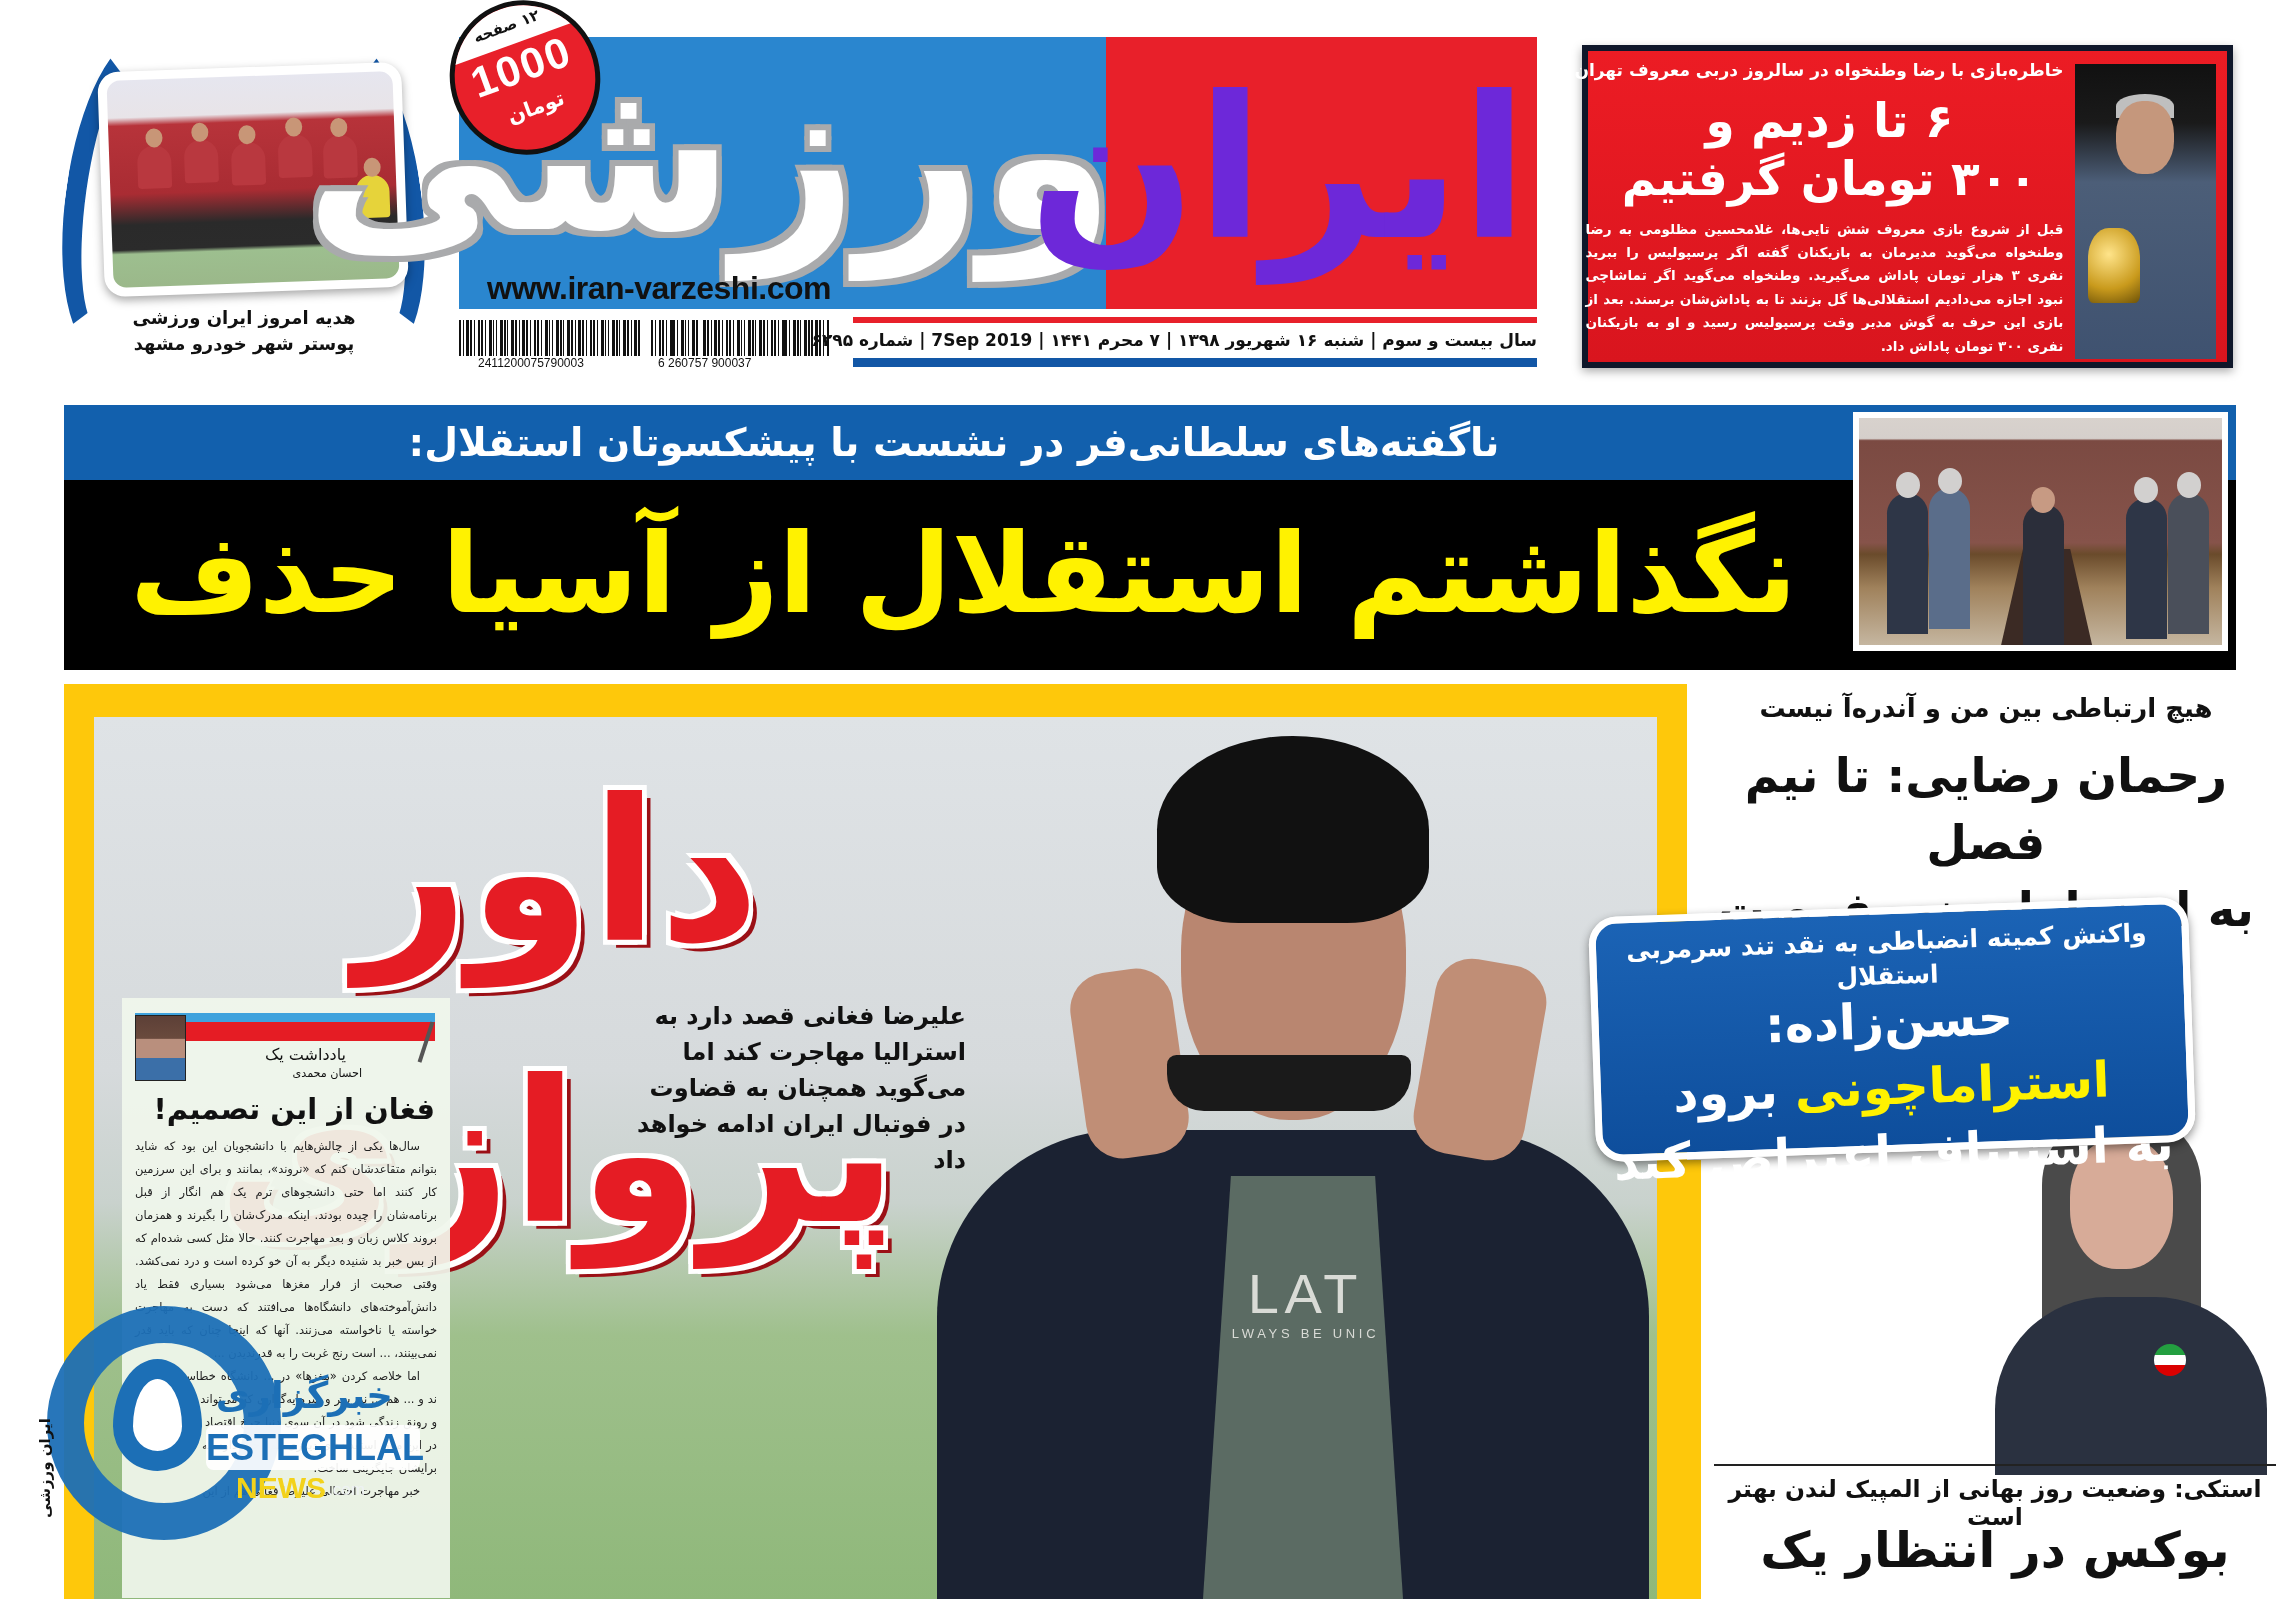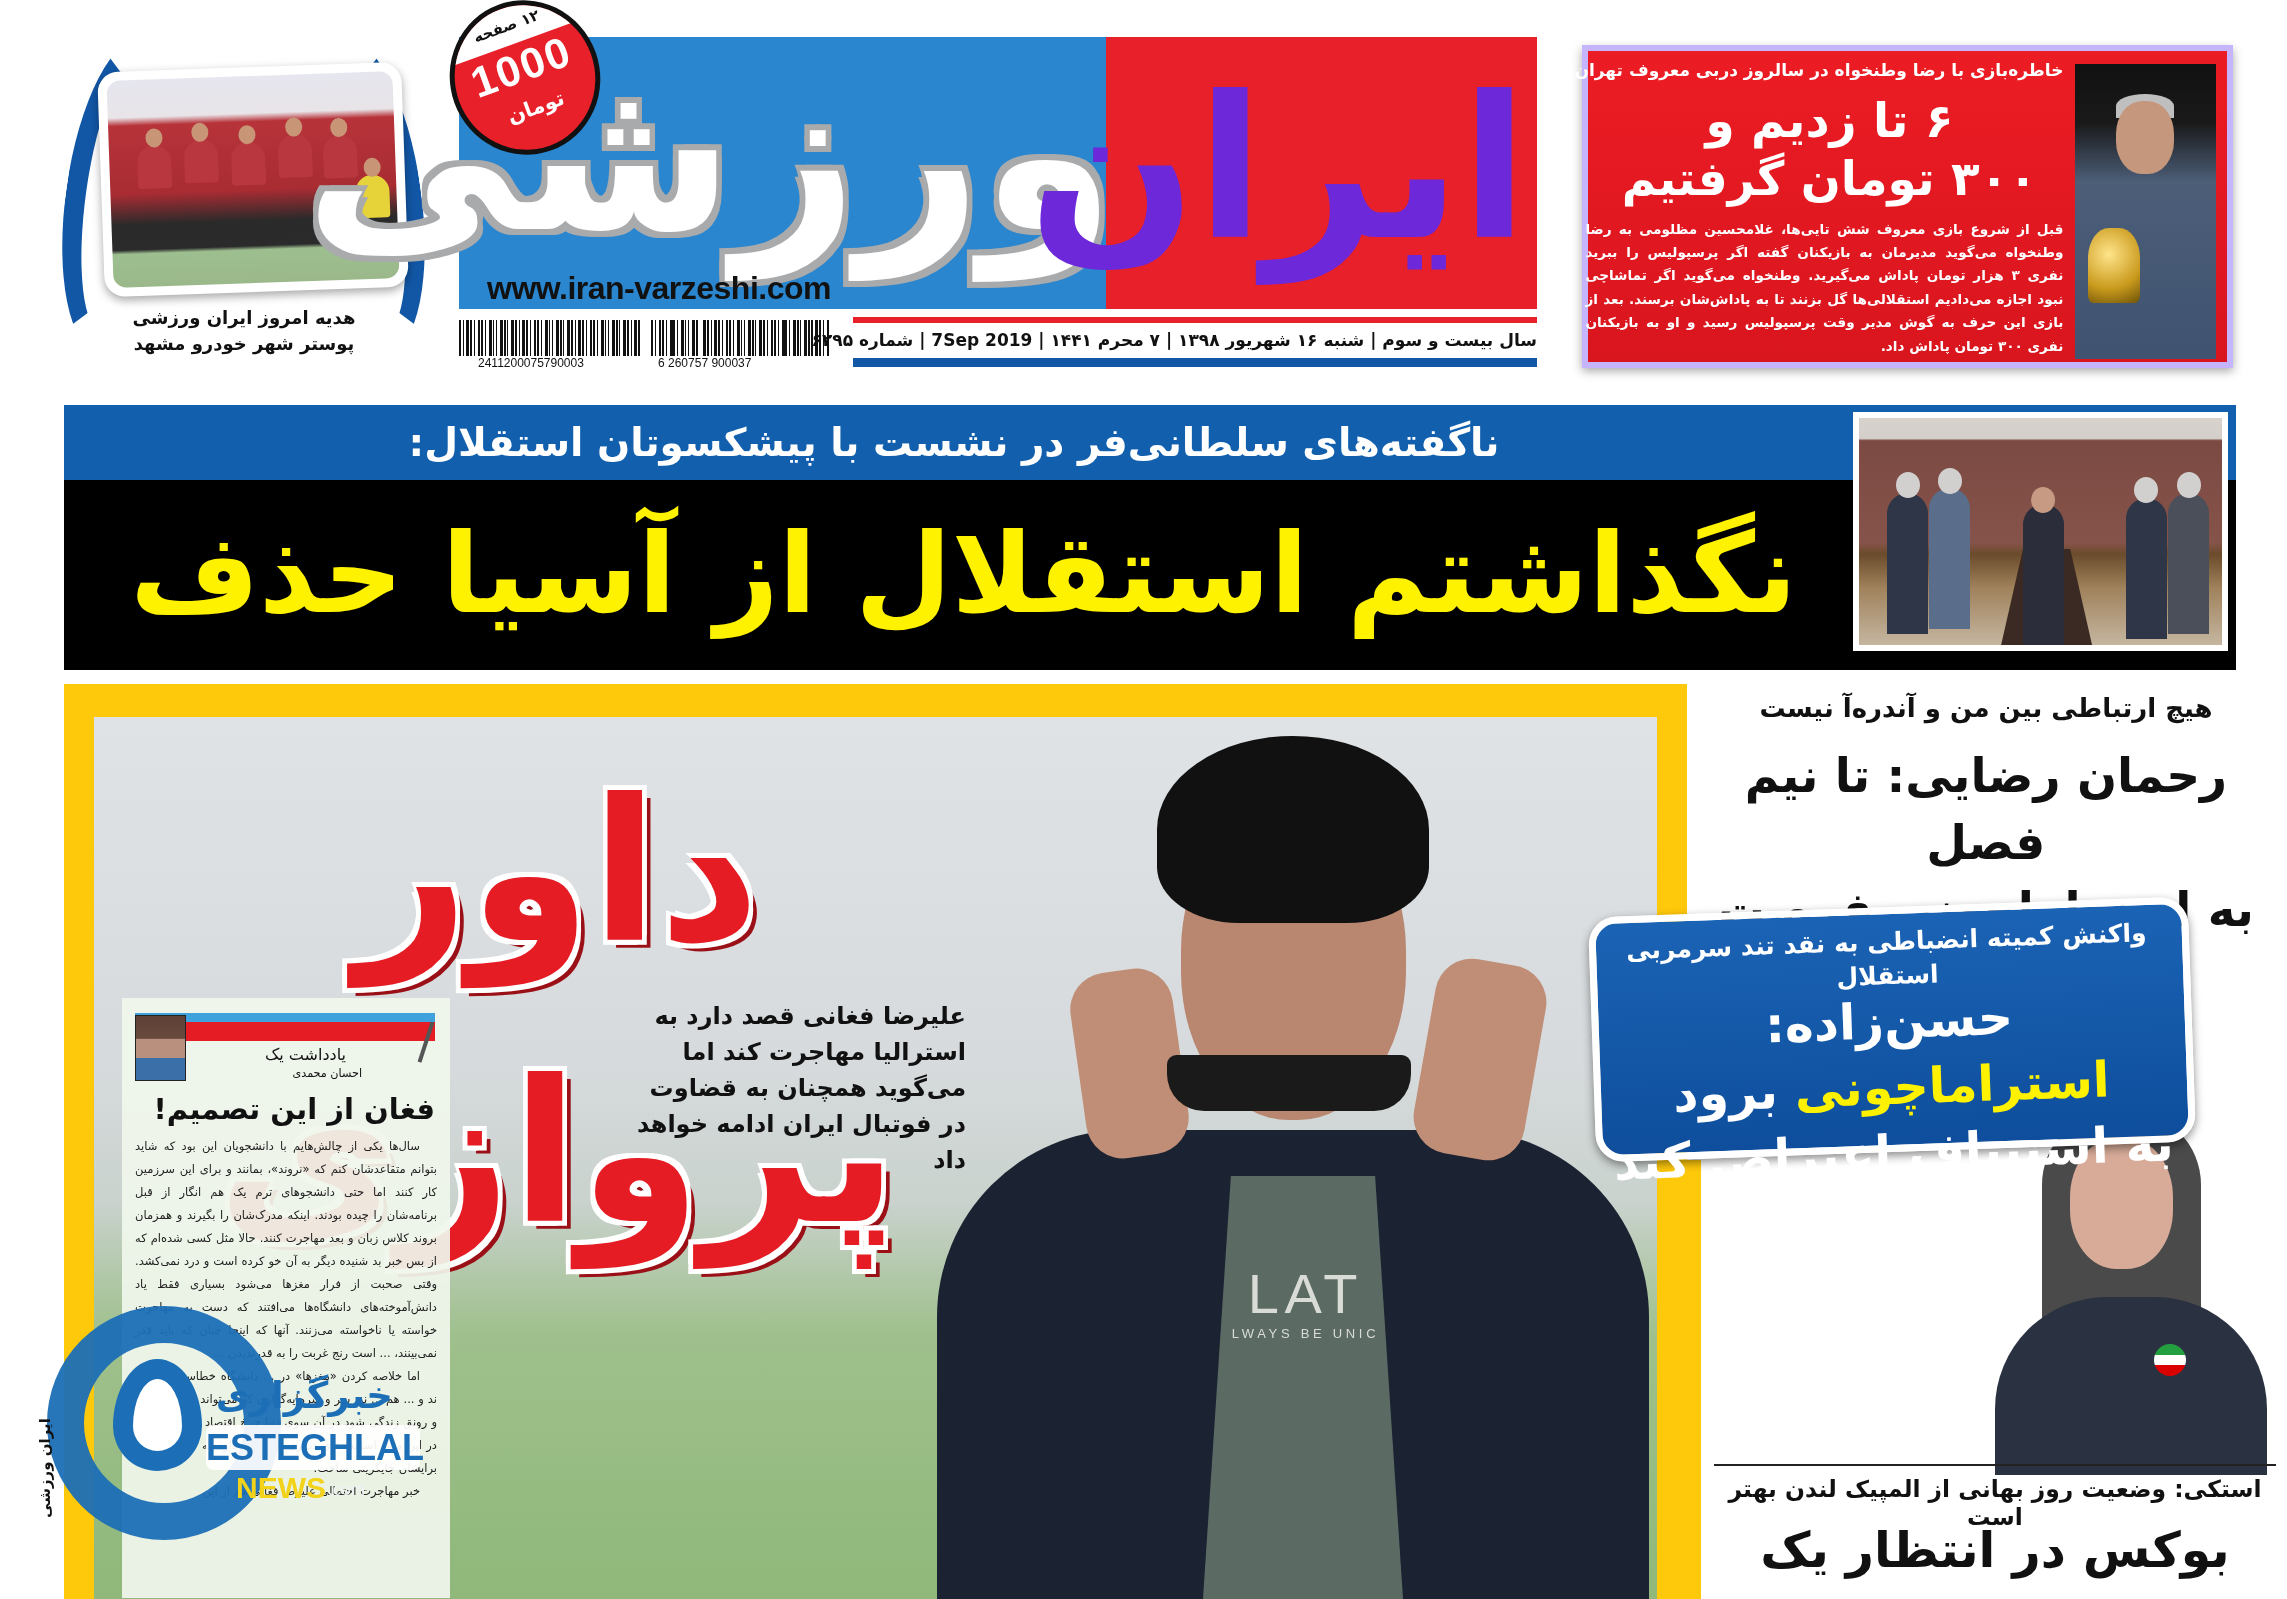--- a/index.html
+++ b/index.html
@@ -32,21 +32,21 @@
   .price-badge .pages { position: absolute; left: 0; top: 0; width: 100%; height: 37px; background: #ffffff; text-align: center; font-size: 15px; font-weight: bold; color: #111; line-height: 37px; }
   .price-badge .amount { position: absolute; left: 0; top: 37px; width: 100%; text-align: center; font-family: "Liberation Sans", sans-serif; font-size: 43px; font-weight: bold; color: #fff; letter-spacing: 1.9px; }
   .price-badge .unit { position: absolute; left: 0; top: 92px; width: 100%; text-align: center; font-size: 20.6px; font-weight: bold; color: #fff; }
   .barcode { position: absolute; top: 320px; height: 36px; background: repeating-linear-gradient(90deg, #111 0 1.9px, #fff 1.9px 3.7px, #111 3.7px 4.7px, #fff 4.7px 7.5px, #111 7.5px 10.3px, #fff 10.3px 11.2px); }
   .barcode-num { position: absolute; top: 356px; font-family: "Liberation Sans", sans-serif; font-size: 12px; color: #111; }
   .info-stripe-red { position: absolute; left: 403px; top: 317px; width: 684px; height: 5.6px; background: #e8202a; }
   .info-stripe-blue { position: absolute; left: 403px; top: 358px; width: 684px; height: 9.4px; background: #1257a6; }
   .info-line { position: absolute; left: 403px; top: 324px; width: 684px; height: 32px; font-size: 17px; font-weight: bold; color: #111; line-height: 32px; text-align: right; white-space: nowrap; }
 
   
-  #red-story { left: 1582px; top: 45px; width: 651px; height: 323px; background: #c4b5fd; box-shadow: 0 3.7px 9.4px rgba(0,0,0,0.35); padding: 5.6px; }
+  #red-story { left: 1582px; top: 45px; width: 651px; height: 323px; background: #0f172a; box-shadow: 0 3.7px 9.4px rgba(0,0,0,0.35); padding: 5.6px; }
   #red-story .inner { position: relative; width: 100%; height: 100%; background: linear-gradient(180deg, #ec1c24, #d9151e); }
   .rs-photo { position: absolute; right: 11.2px; top: 13px; width: 141px; height: 295px; background: linear-gradient(180deg, #111 0%, #1a1a1a 20%, #4c5e78 40%, #3f5270 100%); overflow: hidden; }
   .rs-photo .face { position: absolute; left: 41px; top: 37px; width: 58px; height: 73px; border-radius: 45%; background: #c5977c; }
   .rs-photo .hair { position: absolute; left: 41px; top: 30px; width: 58px; height: 24px; border-radius: 50% 50% 0 0; background: #bfbfbf; }
   .rs-photo .trophy { position: absolute; left: 13px; top: 164px; width: 52px; height: 75px; border-radius: 40% 40% 10% 10%; background: radial-gradient(circle at 40% 35%, #ffe48a, #c99a1c 60%, #6d5208); }
   .rs-kicker { position: absolute; right: 164px; top: 9.4px; width: 468px; text-align: right; font-size: 17px; font-weight: bold; color: #fff; white-space: nowrap; }
   .rs-title { position: absolute; right: 164px; top: 41px; width: 468px; text-align: center; font-size: 47px; font-weight: bold; color: #fff; line-height: 58px; }
   .rs-body { position: absolute; right: 164px; top: 167px; width: 478px; text-align: justify; font-size: 13.6px; font-weight: bold; color: #fff; line-height: 23.4px; }
 
   

